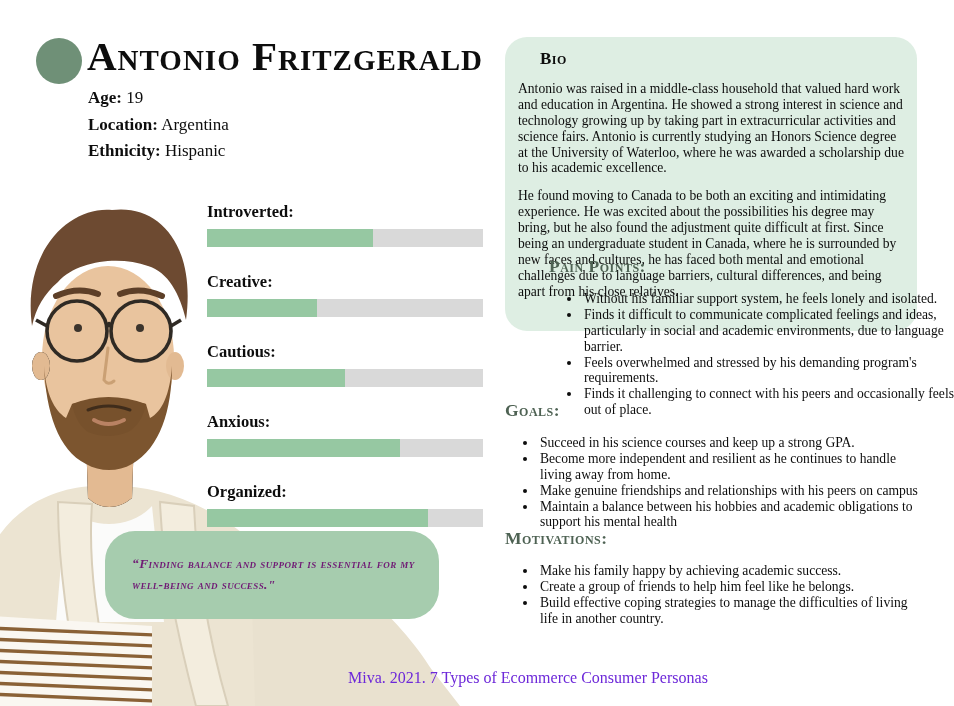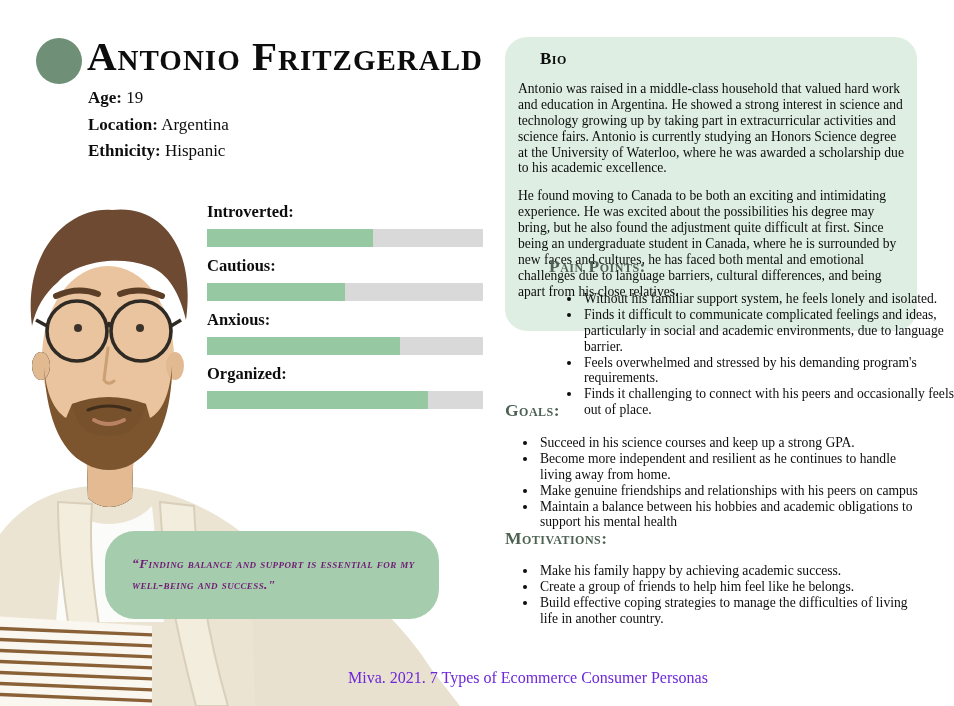--- a/index.html
+++ b/index.html
@@ -21,21 +21,21 @@
 
   .attributes{position:absolute;left:88px;top:85px;width:400px;}
   .attr-line{font-size:17px;line-height:26.5px;color:#0d0d0d;}
   .attr-line b{font-weight:bold;}
 
   
   .portrait{position:absolute;left:0;top:198px;width:462px;height:508px;z-index:1;}
 
   
   .traits{position:absolute;left:207px;top:202px;width:276px;z-index:2;}
-  .trait{margin-bottom:9px;}
+  .trait{margin-bottom:25px;}
   .trait-label{font-size:16.5px;font-weight:bold;line-height:20px;margin-bottom:7px;color:#0d0d0d;}
   .trait-bar{width:100%;height:18px;background:var(--bar-track);}
   .trait-fill{height:100%;background:var(--bar-fill);}
 
   
   .quote-box{position:absolute;left:105px;top:531px;width:334px;height:88px;border-radius:30px;
     background:var(--quote-box-bg);z-index:3;display:flex;align-items:center;padding:10px 18px 10px 27px;}
   .quote-text{font-size:13.5px;font-style:italic;font-weight:bold;font-variant:small-caps;
     letter-spacing:0.4px;line-height:1.55;color:#701a75;}
 
@@ -141,20 +141,26 @@
   </svg>
 
   <div class="traits">
     <div class="trait">
       <div class="trait-label">Introverted:</div>
       <div class="trait-bar">
         <div class="trait-fill" style="width: 60%;"></div>
       </div>
     </div>
     <div class="trait">
+      <div class="trait-label">Creative:</div>
+      <div class="trait-bar">
+        <div class="trait-fill" style="width: 40%;"></div>
+      </div>
+    </div>
+    <div class="trait">
       <div class="trait-label">Cautious:</div>
       <div class="trait-bar">
         <div class="trait-fill" style="width: 50%;"></div>
       </div>
     </div>
     <div class="trait">
       <div class="trait-label">Anxious:</div>
       <div class="trait-bar">
         <div class="trait-fill" style="width: 70%;"></div>
       </div>

